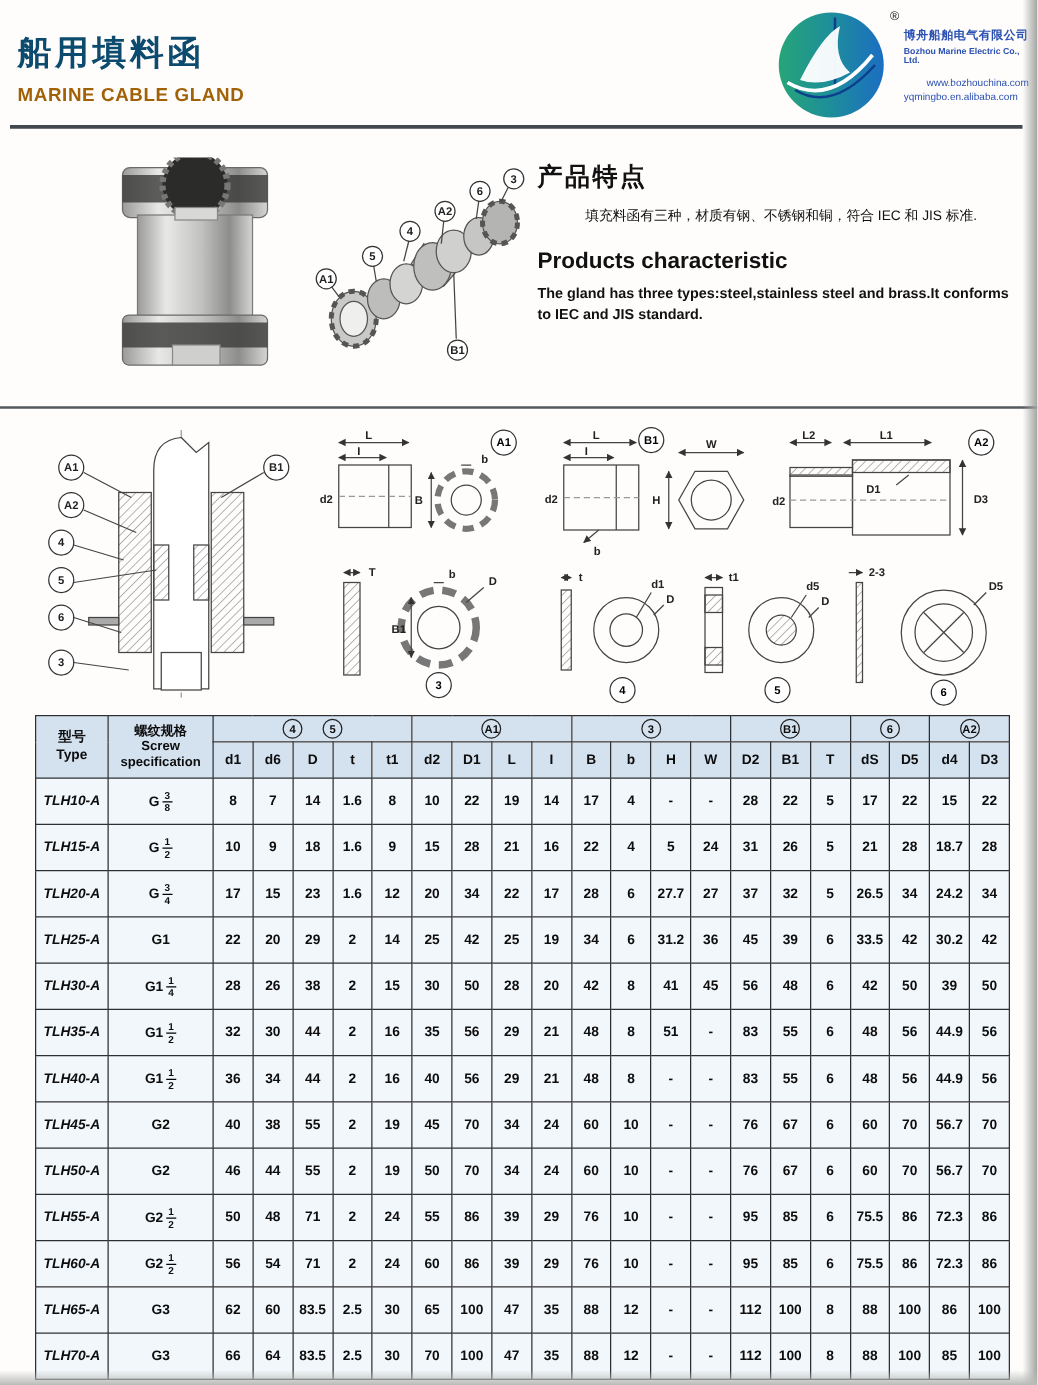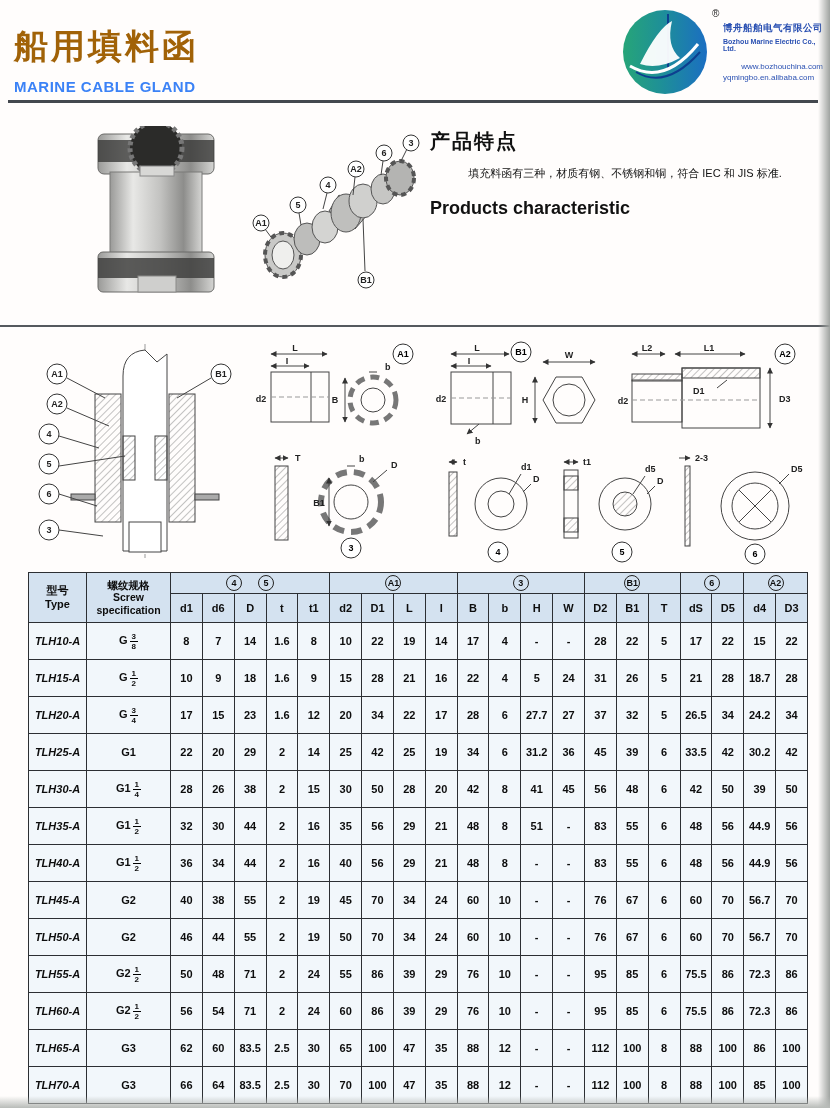--- a/index.html
+++ b/index.html
@@ -5,22 +5,22 @@
   html,body{margin:0;padding:0;background:#e8e8e6;}
   .page{position:relative;width:830px;height:1108px;background:#fffdfc;overflow:hidden;
         font-family:"Liberation Sans", sans-serif;color:#111;}
   .edge-r{position:absolute;top:0;right:0;width:12px;height:100%;
           background:linear-gradient(to right,rgba(255,255,255,0),#9fa3a0);}
   .edge-b{position:absolute;bottom:0;left:0;width:100%;height:12px;
           background:linear-gradient(to bottom,rgba(255,255,255,0),#b8bbb8);}
 
   
   .hdr-titles{position:absolute;left:14px;top:24px;}
-  .title-cn{font-size:34px;font-weight:bold;color:#a16207;letter-spacing:3px;}
-  .title-en{font-size:15px;font-weight:bold;color:#3b82f6;margin-top:8px;letter-spacing:.5px;}
+  .title-cn{font-size:27px;font-weight:bold;color:#0c4a6e;letter-spacing:3px;}
+  .title-en{font-size:15px;font-weight:bold;color:#a16207;margin-top:8px;letter-spacing:.5px;}
   .logo-wrap{position:absolute;left:620px;top:6px;width:200px;height:92px;}
   .logo-svg{position:absolute;left:0;top:0;}
   .reg-mark{position:absolute;left:92px;top:2px;font-size:10px;color:#222;}
   .logo-text{position:absolute;left:103px;top:16px;width:100px;color:#2a50b2;}
   .lt1{font-size:9.5px;font-weight:bold;letter-spacing:.5px;}
   .lt2{font-size:7px;font-weight:bold;margin-top:3px;}
   .lt3{font-size:8px;margin-top:10px;text-align:right;}
   .lt4{font-size:8px;margin-top:2px;}
   .rule1{position:absolute;left:8px;top:100px;width:810px;height:3px;background:#43484e;}
   .rule2{position:absolute;left:0px;top:325px;width:830px;height:2px;background:#55595e;}
@@ -154,20 +154,21 @@
         <text x="18" y="93">A1</text>
       <circle cx="123" cy="147" r="8" fill="#fff" stroke="#333"></circle>
         <text x="123" y="150">B1</text>
     </g>
   </svg>
 
   <div class="features">
     <div class="feat-h-cn">产品特点</div>
     <div class="feat-p-cn">填充料函有三种，材质有钢、不锈钢和铜，符合 IEC 和 JIS 标准.</div>
     <div class="feat-h-en">Products characteristic</div>
+    <div class="feat-p-en">The gland has three types:steel,stainless steel and brass.It conforms to IEC and JIS standard.</div>
   </div>
 
   <div class="rule2"></div>
 
   <svg class="drawings" width="780" height="230" viewBox="0 0 780 230">
     <defs>
       <pattern id="h" width="5" height="5" patternUnits="userSpaceOnUse" patternTransform="rotate(45)">
         <line x1="0" y1="0" x2="0" y2="5" stroke="#888" stroke-width="1"></line>
       </pattern>
       <marker id="a" markerWidth="7" markerHeight="7" refX="5.5" refY="3" orient="auto-start-reverse">

